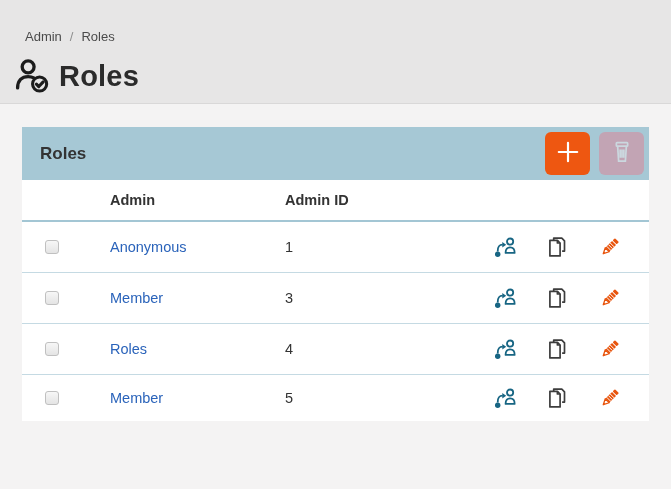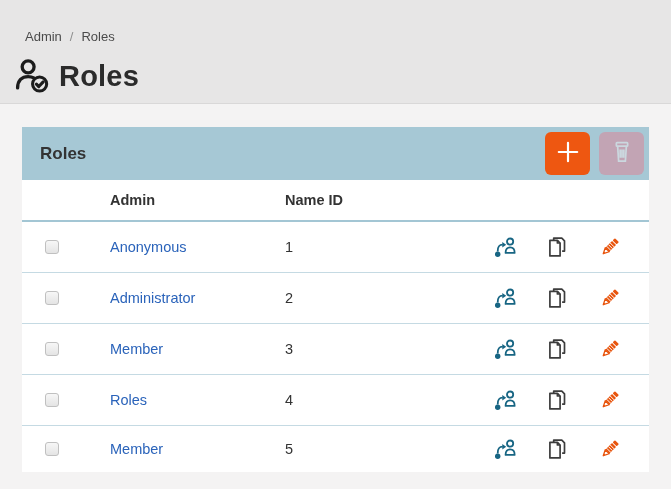--- a/index.html
+++ b/index.html
@@ -169,21 +169,21 @@
           <svg viewBox="0 0 24 24" width="26" height="26">
               <use href="#sym-trash"></use>
             </svg>
         </span>
       </button>
     </div>
 
     <div class="grid-row thead">
       <div></div>
       <div>Admin</div>
-      <div>Name ID</div>
+      <div>Admin ID</div>
       <div></div>
     </div>
 
     <div class="grid-row trow">
       <div class="cell-check">
           <input type="checkbox" style="">
         </div>
       <div><a class="role-link">Anonymous</a></div>
       <div class="role-id">1</div>
       <div class="cell-actions">
@@ -198,44 +198,20 @@
             </svg>
           </button>
         <button class="action">
             <svg viewBox="0 0 24 24">
               <use href="#sym-edit-pencil"></use>
             </svg>
           </button>
       </div>
     </div>
 
-    <div class="grid-row trow">
-      <div class="cell-check">
-          <input type="checkbox" style="">
-        </div>
-      <div><a class="role-link">Administrator</a></div>
-      <div class="role-id">2</div>
-      <div class="cell-actions">
-        <button class="action">
-            <svg viewBox="0 0 24 24">
-              <use href="#sym-assign-users"></use>
-            </svg>
-          </button>
-        <button class="action">
-            <svg viewBox="0 0 24 24">
-              <use href="#sym-copy"></use>
-            </svg>
-          </button>
-        <button class="action">
-            <svg viewBox="0 0 24 24">
-              <use href="#sym-edit-pencil"></use>
-            </svg>
-          </button>
-      </div>
-    </div>
 
     <div class="grid-row trow">
       <div class="cell-check">
           <input type="checkbox" style="">
         </div>
       <div><a class="role-link">Member</a></div>
       <div class="role-id">3</div>
       <div class="cell-actions">
         <button class="action">
             <svg viewBox="0 0 24 24">

